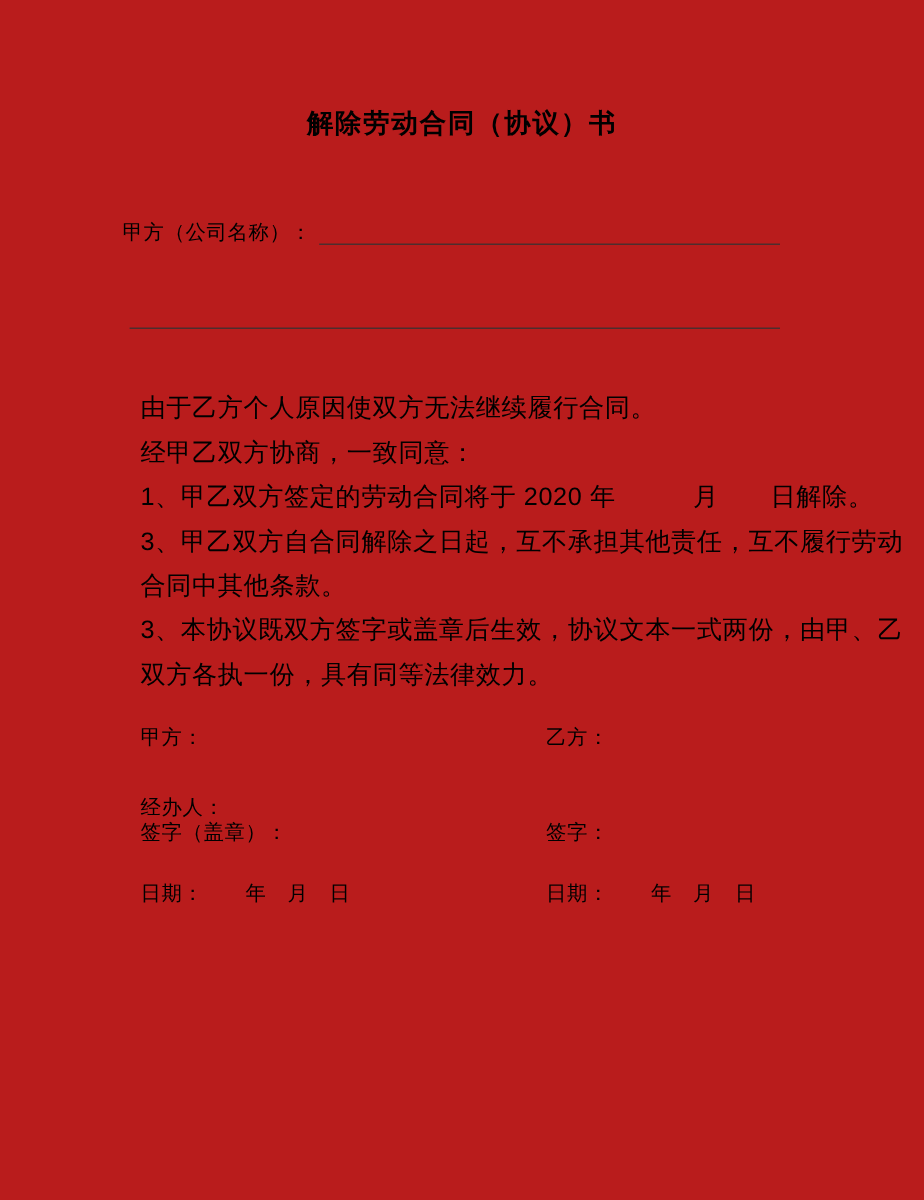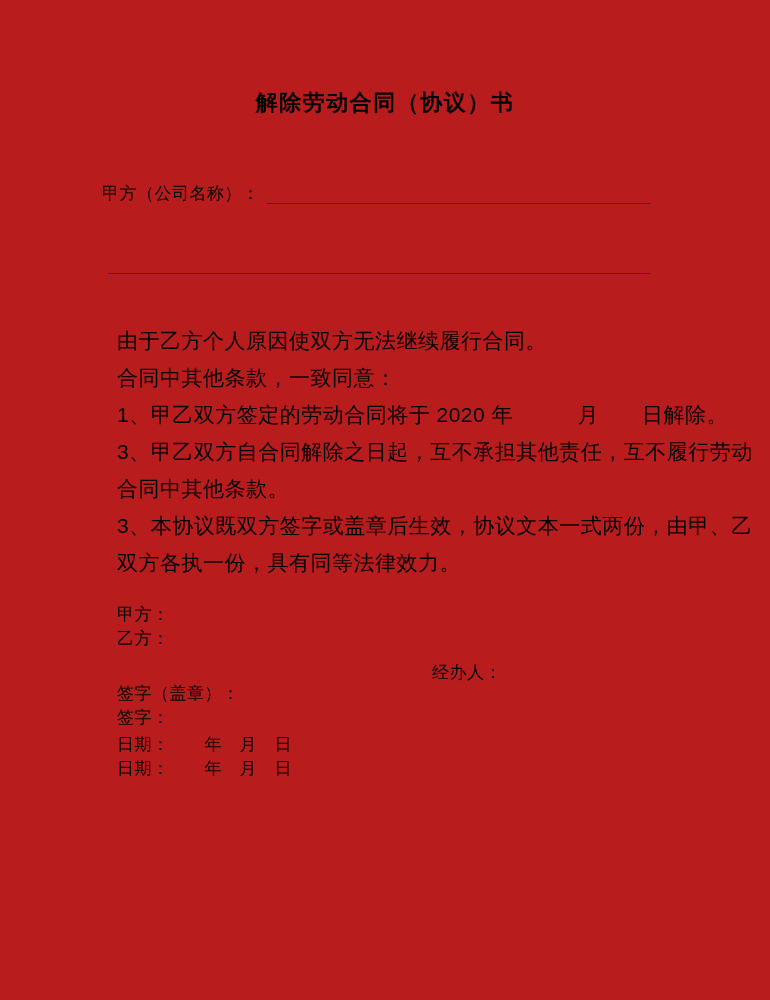--- a/index.html
+++ b/index.html
@@ -61,21 +61,20 @@
     white-space: pre;
   }
   .sig-row {
     position: absolute;
     left: 117px;
     right: 0;
     display: flex;
     font-size: 17px;
     letter-spacing: 0.5px;
     line-height: 24px;
-    flex-direction: column;
   }
   .sig-row .cell { white-space: pre; }
   .sig-row .cell-left { width: 338px; }
   .sig-row1 { top: 603px; }
   .sig-row2 { top: 661px; align-items: flex-end; }
   .sig-row3 { top: 682px; }
   .sig-row4 { top: 733px; }
 </style>
 </head>
 <body>
@@ -88,21 +87,21 @@
     <span class="lbl">甲方（公司名称）：</span>
     <span class="fill"></span>
   </div>
 
   <div class="field-row field-b">
     <span class="fill"></span>
   </div>
 
   <div class="body-block">
     <div class="body-line">由于乙方个人原因使双方无法继续履行合同。</div>
-    <div class="body-line">合同中其他条款，一致同意：</div>
+    <div class="body-line">经甲乙双方协商，一致同意：</div>
     <div class="body-line">1、甲乙双方签定的劳动合同将于 2020 年　　　月　　日解除。</div>
     <div class="body-line">3、甲乙双方自合同解除之日起，互不承担其他责任，互不履行劳动</div>
     <div class="body-line">合同中其他条款。</div>
     <div class="body-line">3、本协议既双方签字或盖章后生效，协议文本一式两份，由甲、乙</div>
     <div class="body-line">双方各执一份，具有同等法律效力。</div>
   </div>
 
   <div class="sig-row sig-row1">
     <span class="cell cell-left">甲方：</span>
     <span class="cell">乙方：</span>

